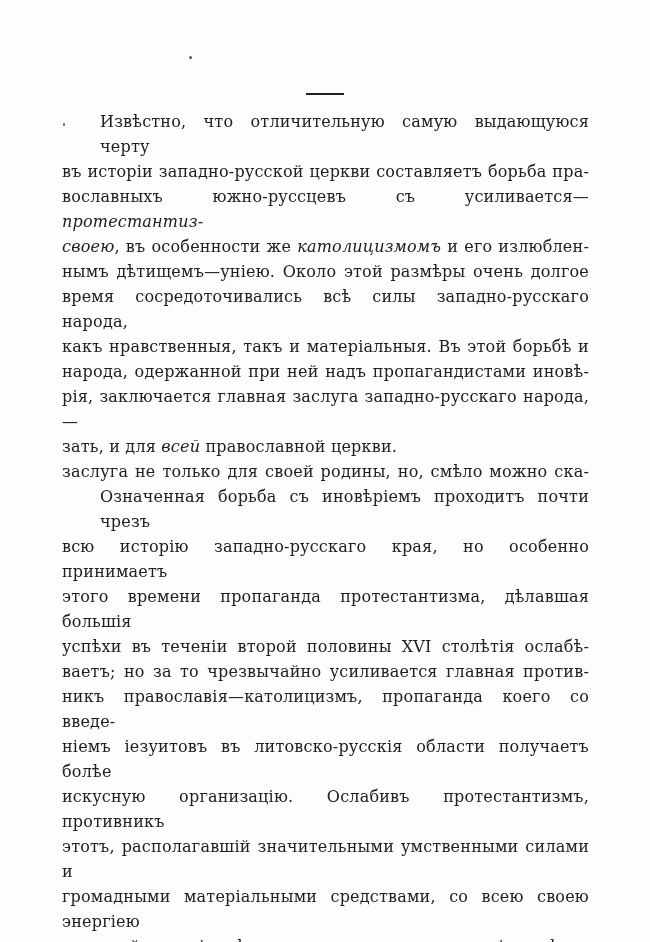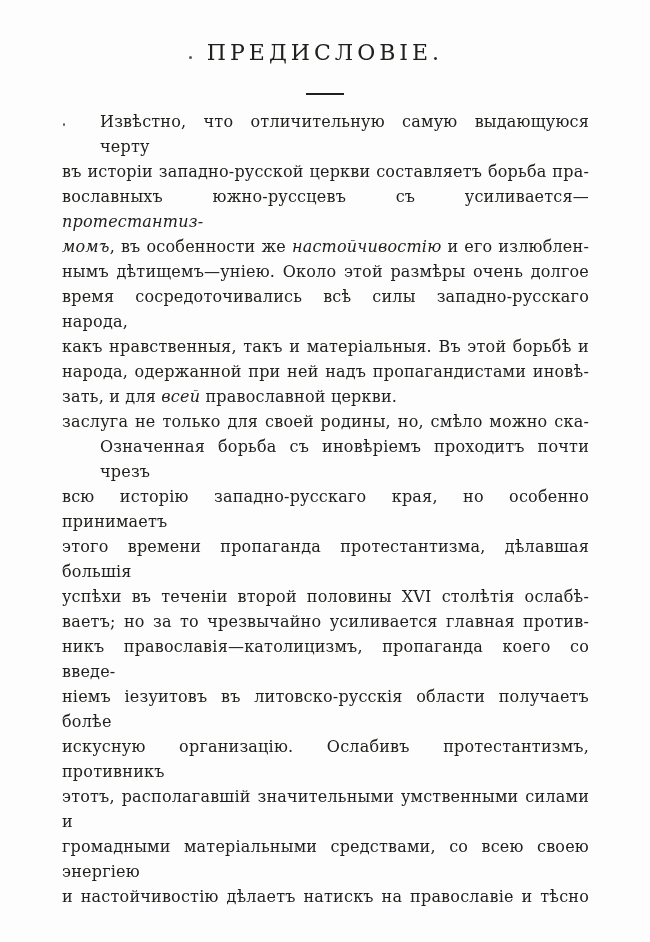--- a/index.html
+++ b/index.html
@@ -59,31 +59,31 @@
   }
   .speck-title { left: 189px; top: 56px; width: 3px; height: 3px; }
   .speck-par   { left: 63px;  top: 123px; width: 2px; height: 3px; }
 </style>
 </head>
 <body>
 
 <div class="page">
   <span class="speck speck-title"></span>
   <span class="speck speck-par"></span>
-  <h1 class="title">ПРЕДИСЛОВІЕ.</h1>
   <div class="divider"></div>
   <div class="body-text">
       <div class="line indent"><span>Извѣстно, что отличительную самую выдающуюся черту</span></div>
       <div class="line"><span>въ исторіи западно-русской церкви составляетъ борьба пра-</span></div>
       <div class="line"><span>вославныхъ южно-руссцевъ съ усиливается—</span><span class="it">протестантиз-</span></div>
-      <div class="line"><span class="it">момъ</span><span>, въ особенности же </span><span class="it">настойчивостію</span><span> и его излюблен-</span></div>
+      <div class="line"><span class="it">своею</span><span>, въ особенности же </span><span class="it">католицизмомъ</span><span> и его излюблен-</span></div>
       <div class="line"><span>нымъ дѣтищемъ—уніею. Около этой размѣры очень долгое</span></div>
       <div class="line"><span>время сосредоточивались всѣ силы западно-русскаго народа,</span></div>
       <div class="line"><span>какъ нравственныя, такъ и матеріальныя. Въ этой борьбѣ и</span></div>
       <div class="line"><span>народа, одержанной при ней надъ пропагандистами иновѣ-</span></div>
+      <div class="line"><span>рія, заключается главная заслуга западно-русскаго народа,—</span></div>
       <div class="line end"><span>зать, и для </span><span class="it">всей</span><span> православной церкви.</span></div>
       <div class="line"><span>заслуга не только для своей родины, но, смѣло можно ска-</span></div>
       <div class="line indent"><span>Означенная борьба съ иновѣріемъ проходитъ почти чрезъ</span></div>
       <div class="line"><span>всю исторію западно-русскаго края, но особенно принимаетъ</span></div>
       <div class="line"><span>этого времени пропаганда протестантизма, дѣлавшая большія</span></div>
       <div class="line"><span>успѣхи въ теченіи второй половины XVI столѣтія ослабѣ-</span></div>
       <div class="line"><span>ваетъ; но за то чрезвычайно усиливается главная против-</span></div>
       <div class="line"><span>никъ православія—католицизмъ, пропаганда коего со введе-</span></div>
       <div class="line"><span>ніемъ іезуитовъ въ литовско-русскія области получаетъ болѣе</span></div>
       <div class="line"><span>искусную организацію. Ослабивъ протестантизмъ, противникъ</span></div>

